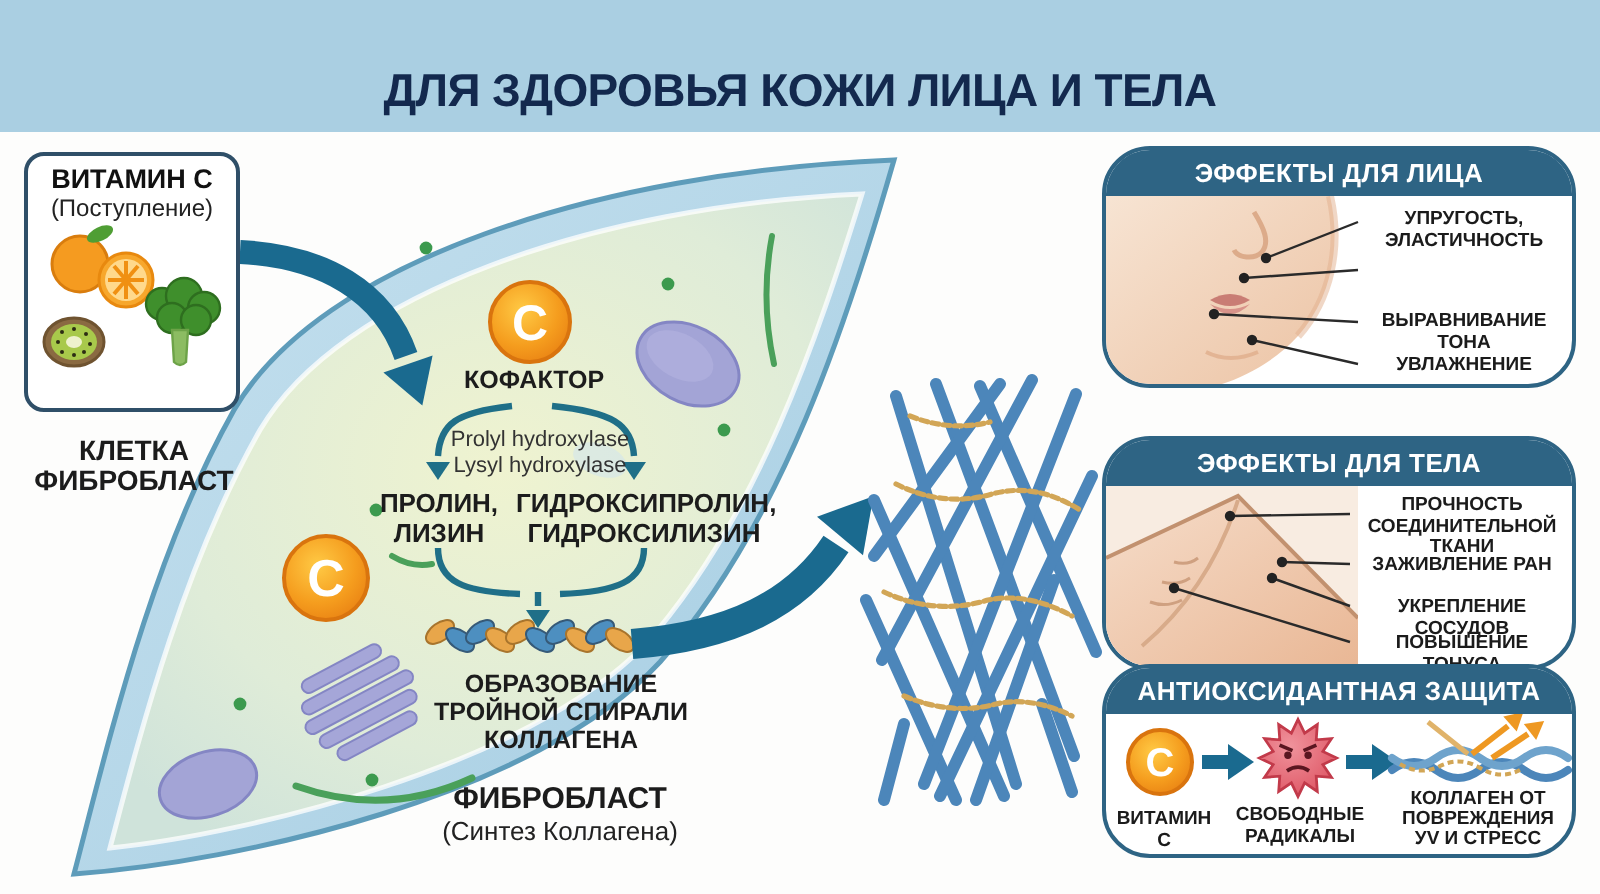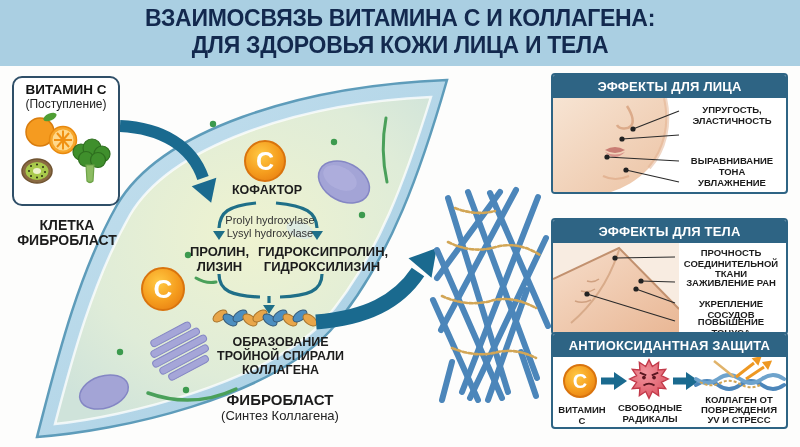--- a/index.html
+++ b/index.html
@@ -18,37 +18,36 @@
   .sub-right{left:258px;top:245px;width:128px;font-size:13px;line-height:14.5px;}
   .formation{left:208px;top:335px;width:145px;font-size:12.5px;line-height:14px;}
   .fibro-t{left:200px;top:391px;width:160px;font-size:15px;}
   .fibro-s{left:200px;top:408px;width:160px;font-size:13px;font-weight:normal;color:#222;}
   .mature{left:424px;top:146px;width:122px;font-size:13px;line-height:14.5px;}
   .vbox{position:absolute;left:12px;top:76px;width:108px;height:130px;background:#fff;
         border:2px solid #2f4f68;border-radius:10px;box-sizing:border-box;}
   .vbox-title{margin-top:4px;text-align:center;font-weight:bold;font-size:13.5px;color:#111;}
   .vbox-sub{text-align:center;font-size:12px;color:#222;}
   .fruits{display:block;margin:1px auto 0;}
-  .panel{position:absolute;left:551px;width:237px;border:2px solid #2e6484;border-radius:4px;
+  .panel{position:absolute;left:551px;width:237px;border:2px solid #2e6484;border-radius:24px;
          background:#fff;box-sizing:border-box;overflow:hidden;}
   .p1{top:73px;height:121px}.p2{top:218px;height:117px}.p3{top:332px;height:97px}
   .ph{height:23px;background:#2e6484;color:#fff;font-weight:bold;font-size:13px;text-align:center;
       line-height:23px;letter-spacing:.2px;}
   .pb{position:relative;width:100%;height:calc(100% - 23px);}
   .pb svg{position:absolute;left:0;top:0;}
   .plabel{position:absolute;text-align:center;font-weight:bold;color:#1b1b1b;white-space:pre-line;
           font-size:9.5px;line-height:10.5px;}
 </style>
 </head>
 <body>
 
 <div class="stage">
 
   <div class="band"></div>
-  <div class="title t1">ВЗАИМОСВЯЗЬ ВИТАМИНА С И КОЛЛАГЕНА:</div>
   <div class="title t2">ДЛЯ ЗДОРОВЬЯ КОЖИ ЛИЦА И ТЕЛА</div>
 
   <svg class="art" width="800" height="447" viewBox="0 0 800 447">
     <defs>
       <radialGradient id="cyto" cx="52%" cy="42%" r="68%">
         <stop offset="0%" stop-color="#eff3d0"></stop>
           <stop offset="65%" stop-color="#dfecd8"></stop>
           <stop offset="100%" stop-color="#cfe3da"></stop>
       </radialGradient>
       <radialGradient id="cbadge" cx="40%" cy="35%" r="75%">

